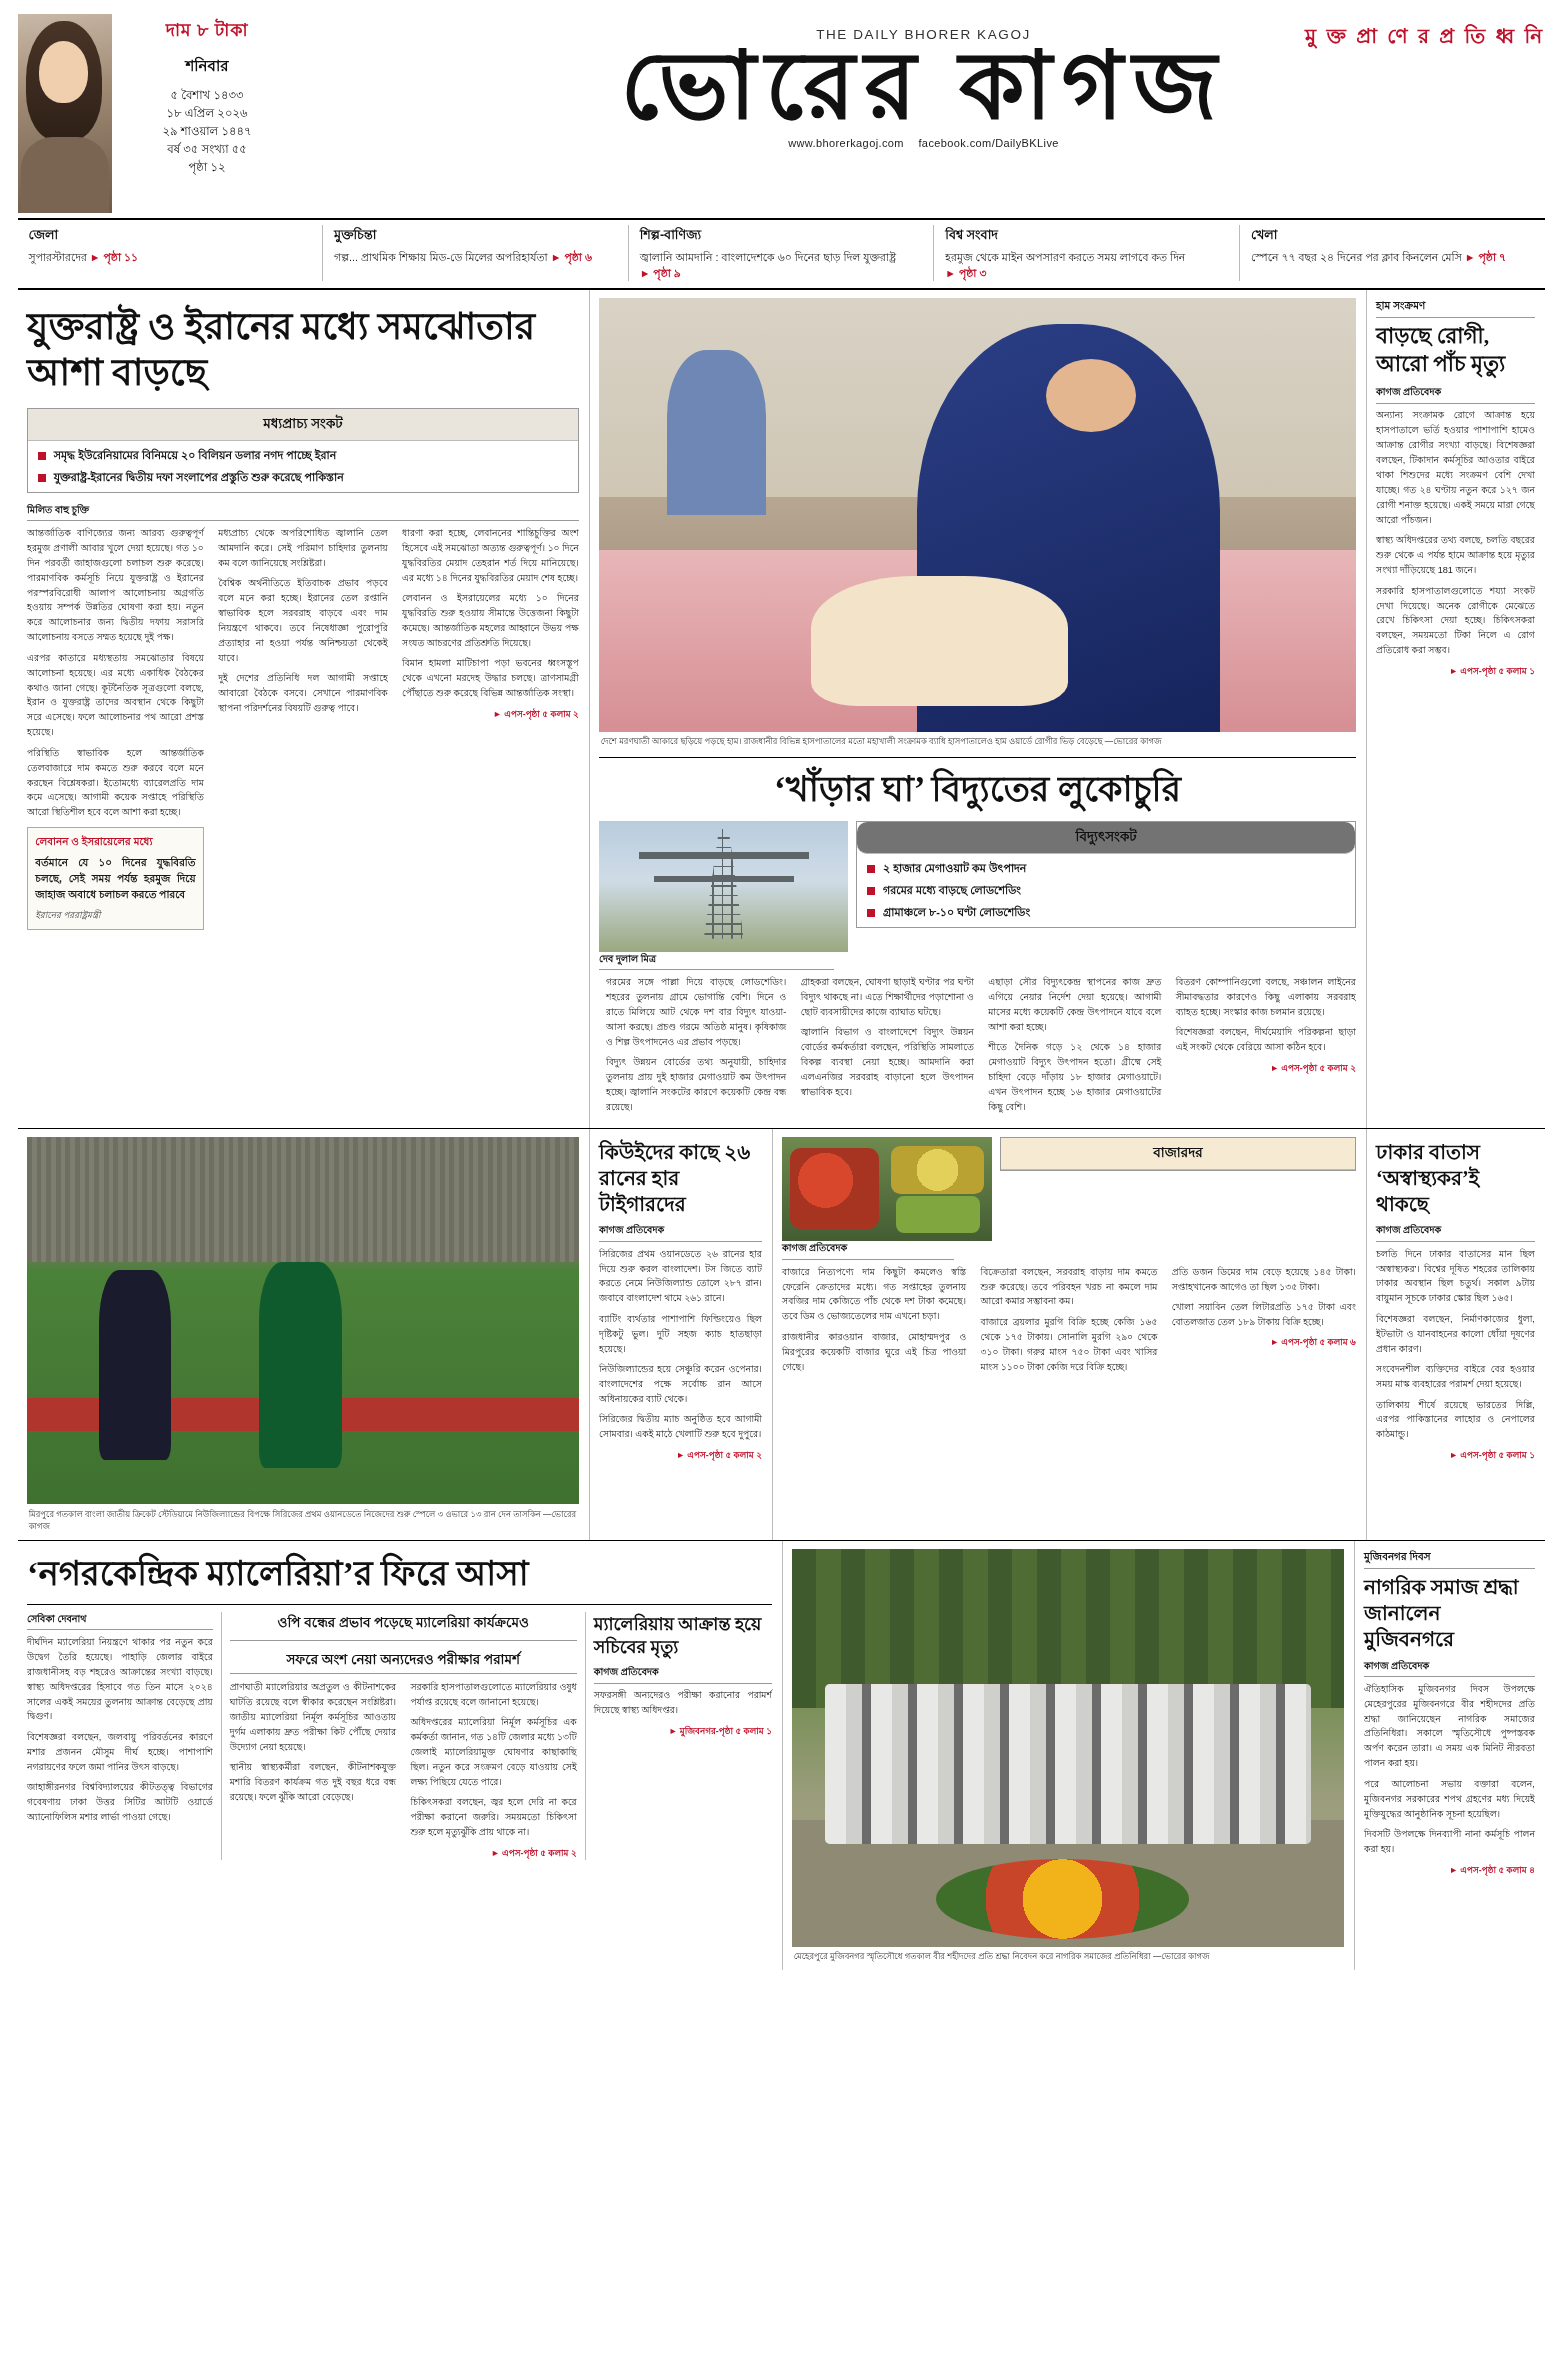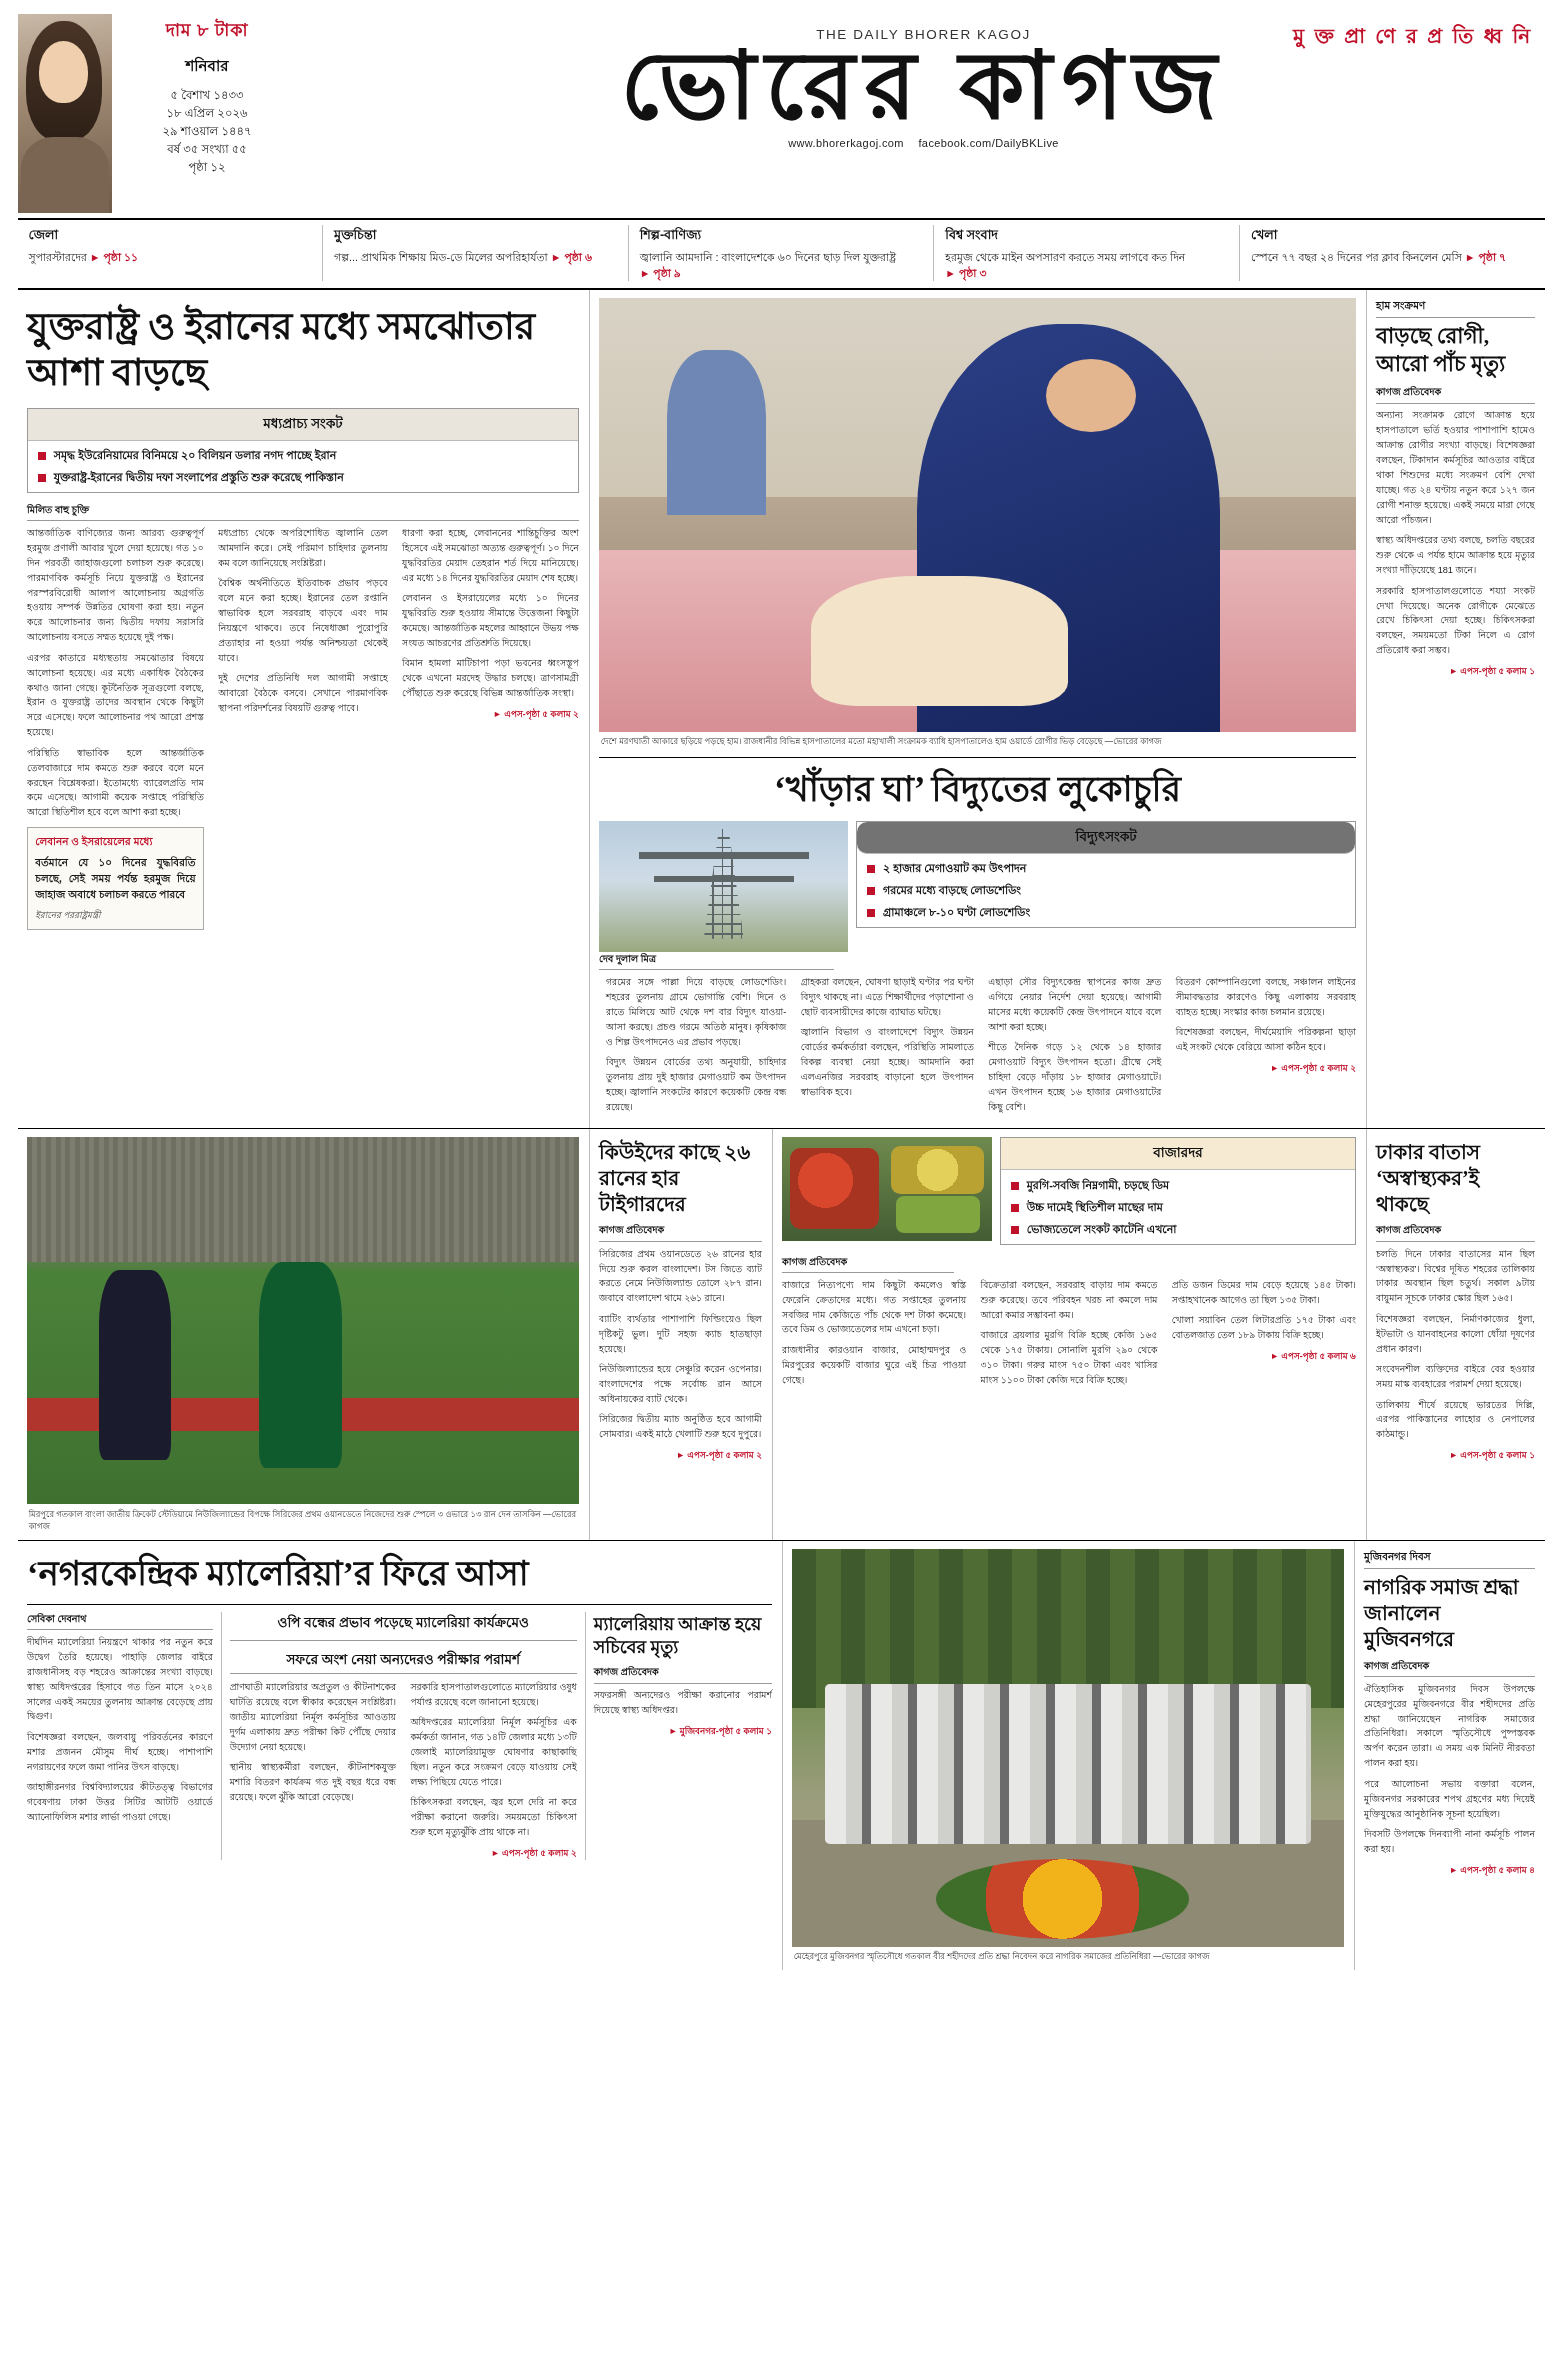--- a/index.html
+++ b/index.html
@@ -88,21 +88,21 @@
     position: relative;
   }
   .mh-eng {
     font-size: 13.5px;
     letter-spacing: 1.6px;
     color: #333;
     padding-top: 12.7px;
   }
   .mh-tagline {
     position: absolute;
-    right: 12px; top: 6.4px;
+    right: 0; top: 6.4px;
     color: #c0112a;
     font-weight: bold;
     font-size: 20px;
     letter-spacing: 2.4px;
     white-space: nowrap;
   }
   .mh-logo {
     font-size: 94px;
     line-height: 1.05;
     font-weight: bold;
@@ -516,25 +516,20 @@
             <div class="scene veg">
               <div class="vg-a"></div>
                 <div class="vg-b"></div>
                 <div class="vg-c"></div>
             </div>
           </div>
         </div>
         <div style="width:62%;">
           <div class="bulletbox" style="margin-top:0;">
             <div class="bb-title" style="background:#f6ead2;">বাজারদর</div>
-            <ul>
-              <li>মুরগি-সবজি নিম্নগামী, চড়ছে ডিম</li>
-              <li>উচ্চ দামেই স্থিতিশীল মাছের দাম</li>
-              <li>ভোজ্যতেলে সংকট কাটেনি এখনো</li>
-            </ul>
           </div>
         </div>
       </div>
 
       <div class="byline" style="width:30%;">কাগজ প্রতিবেদক</div>
 
       <div class="row">
         <div style="width:33.33%;padding-right:7.2px;" class="body-txt">
           <p>বাজারে নিত্যপণ্যে দাম কিছুটা কমলেও স্বস্তি ফেরেনি ক্রেতাদের মধ্যে। গত সপ্তাহের তুলনায় সবজির দাম কেজিতে পাঁচ থেকে দশ টাকা কমেছে। তবে ডিম ও ভোজ্যতেলের দাম এখনো চড়া।</p>
           <p>রাজধানীর কারওয়ান বাজার, মোহাম্মদপুর ও মিরপুরের কয়েকটি বাজার ঘুরে এই চিত্র পাওয়া গেছে।</p>

